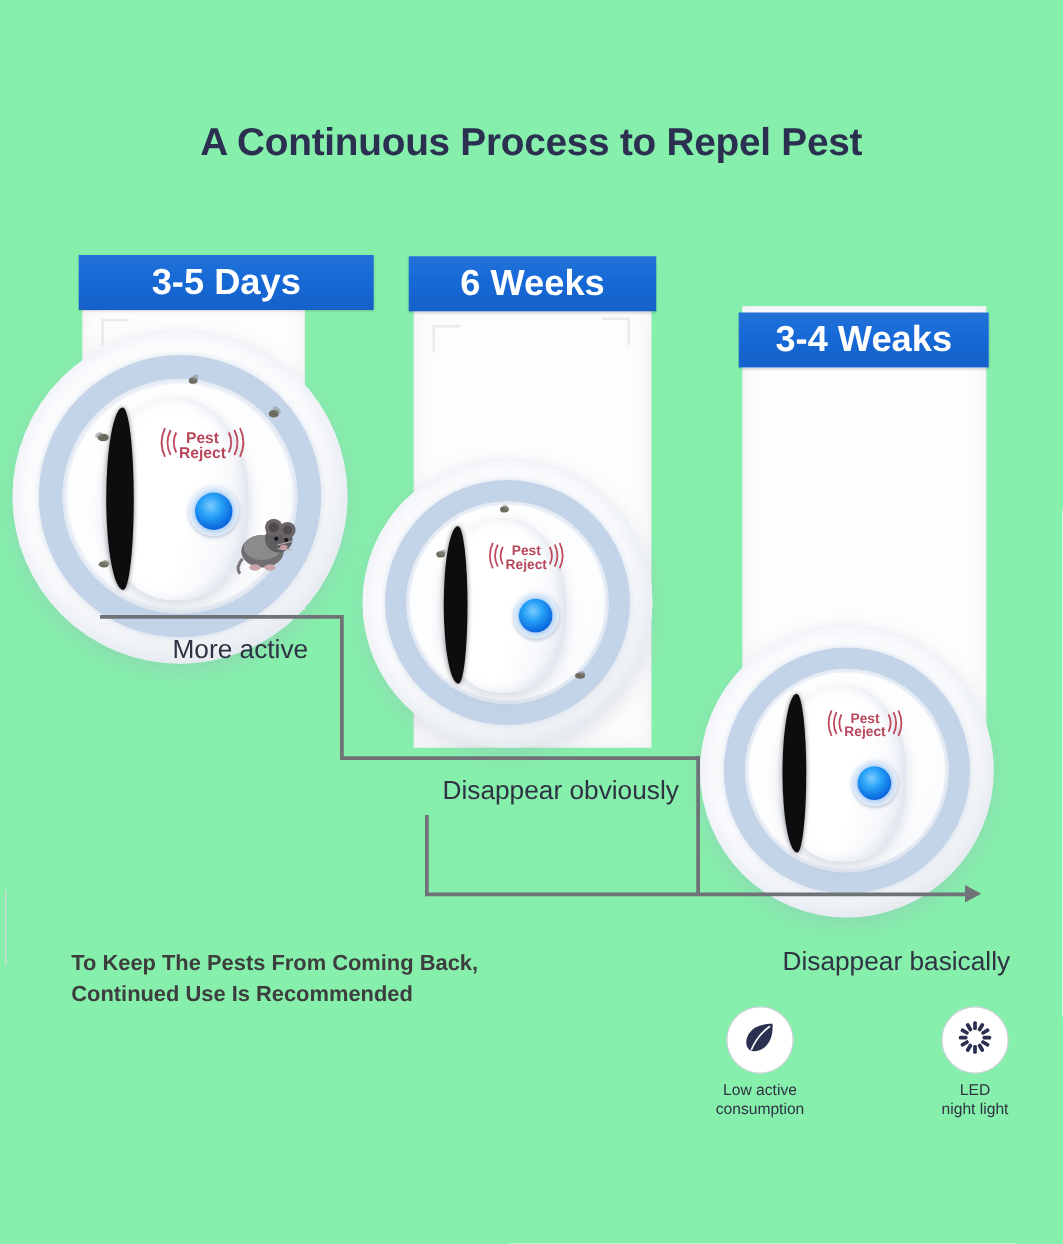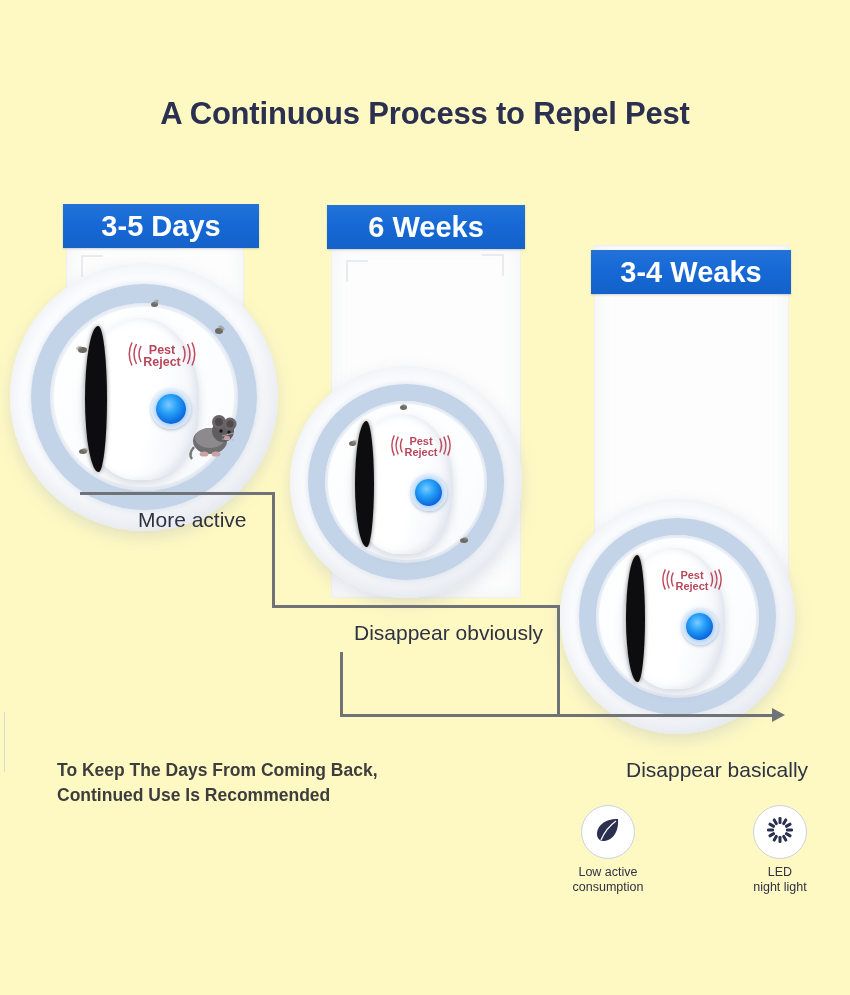--- a/index.html
+++ b/index.html
@@ -9,21 +9,21 @@
     height: 995px;
     background: #ffffff;
     font-family: "Liberation Sans", sans-serif;
     overflow: hidden;
   }
 
   .page {
     position: relative;
     width: 850px;
     height: 995px;
-    background: #fef9c3;
+    background: #86efac;
   }
 
   
   .title {
     position: absolute;
     top: 96px;
     left: 0;
     width: 850px;
     text-align: center;
     font-size: 31px;
@@ -258,21 +258,21 @@
   <div class="panel" style="left:331px; top:243px; width:190px; height:355px;">
     <div class="corner c-tl"></div>
     <div class="corner c-tr"></div>
   </div>
 
   <div class="panel" style="left:594px; top:245px; width:195px; height:360px;">
     <div class="corner c-tl"></div>
     <div class="corner c-tr"></div>
   </div>
 
-  <div class="badge" style="left:63px; top:204px; width:196px;">3-5 Days</div>
+  <div class="badge" style="left:63px; top:204px; width:236px;">3-5 Days</div>
   <div class="badge" style="left:327px; top:205px; width:198px;">6 Weeks</div>
   <div class="badge" style="left:591px; top:205px; width:200px;margin-top:45px;">3-4 Weaks</div>
 
   <div class="device" style="left:10px; top:263px; width:268px; height:268px;">
     <div class="ring-outer"></div>
     <div class="ring-blue" style="left:21px; top:21px; width:226px; height:226px; border-width:19px;"></div>
     <div class="ring-inner-face" style="left:44px; top:44px; width:180px; height:180px;"></div>
 
     <div class="plug-body" style="left:73px; top:55px; width:116px; height:162px;
                 border-radius: 58px 58px 54px 54px / 78px 78px 70px 70px;"></div>
@@ -443,21 +443,21 @@
 
   <div class="conn" style="left:340px; top:714px; width:435px; height:2.5px;"></div>
   <div class="arrow-head" style="left:772px; top:708px;"></div>
   <div class="conn" style="left:340px; top:652px; width:2.5px; height:64px;"></div>
 
   <div class="caption" style="left:102px; top:508px;">More active</div>
   <div class="caption" style="left:318px; top:621px;">Disappear obviously</div>
   <div class="caption" style="left:590px; top:758px;">Disappear basically</div>
 
   <div class="note">
-    <div>To Keep The Days From Coming Back,</div>
+    <div>To Keep The Pests From Coming Back,</div>
     <div>Continued Use Is Recommended</div>
   </div>
 
   <div class="features">
 
     <div class="feature">
       <div class="feature-circle">
         <span>
           <svg width="30" height="30" viewBox="0 0 30 30">
             <path d="M25 4 C10 4 4 12 4 19 C4 23 6.5 26 10 26 C20 26 26 16 25 4 Z" fill="#2b3050"></path>

